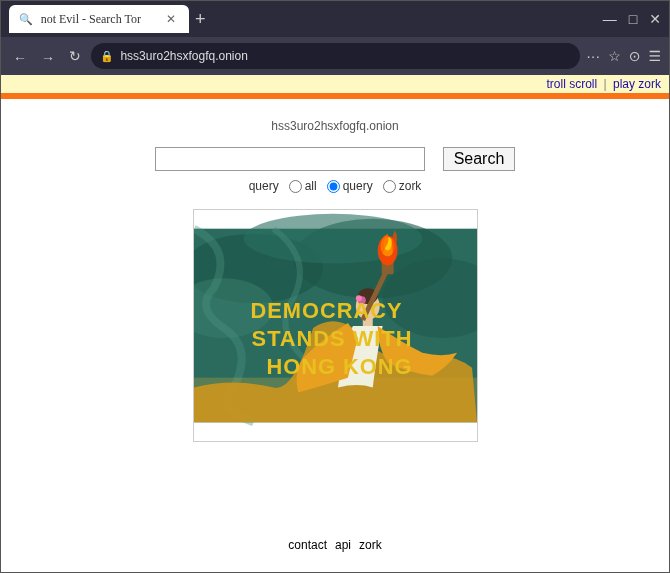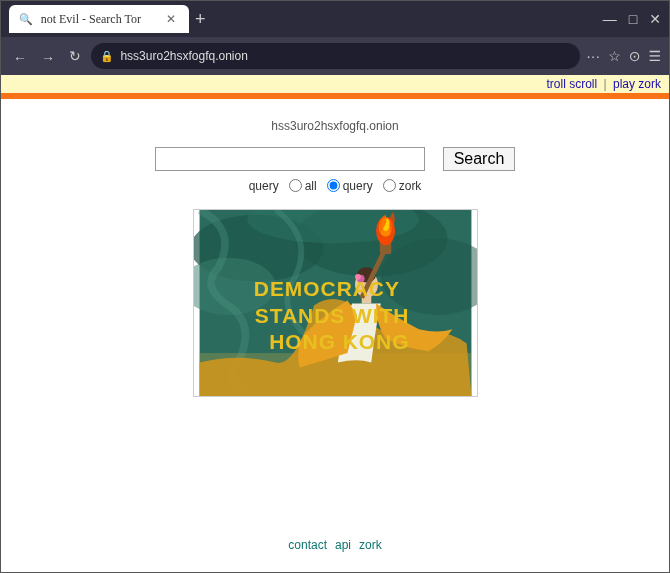--- a/index.html
+++ b/index.html
@@ -36,29 +36,29 @@
     .page-content { background: #fff; flex: 1; display: flex; flex-direction: column; align-items: center; padding: 20px; overflow: hidden; }
 
     .site-title { font-size: 20px; font-weight: bold; color: #000; margin-bottom: 2px; text-align: center; }
     .site-subtitle { font-size: 12px; color: #555; text-align: center; margin-bottom: 14px; }
 
     .search-row { display: flex; align-items: center; gap: 6px; margin-bottom: 8px; }
     .search-input { width: 270px; height: 24px; border: 1px solid #999; padding: 2px 4px; font-size: 13px; }
     .search-btn { height: 24px; padding: 0 10px; background: #f5f5f5; border: 1px solid #999; font-size: 16px; cursor: pointer; margin-left: 12px; }
 
     .filter-row { display: flex; align-items: center; gap: 10px; font-size: 12px; color: #333; margin-bottom: 16px; }
-    .filter-row label { display: flex; align-items: flex-start; gap: 3px; cursor: pointer; }
+    .filter-row label { display: flex; align-items: center; gap: 3px; cursor: pointer; }
     .filter-row input[type=radio] { cursor: pointer; }
 
     
-    .poster-container { width: 285px; height: 188px; position: relative; overflow: hidden; border: 1px solid #ccc; }
+    .poster-container { width: 285px; height: 233px; position: relative; overflow: hidden; border: 1px solid #ccc; }
     .poster-svg { width: 100%; height: 100%; }
 
     .footer-links { margin-top: auto; padding-top: 20px; font-size: 12px; color: #1a0dab; display: flex; gap: 8px; }
-    .footer-links a { color: #0f766e; text-decoration: none; }
+    .footer-links a { color: #000000; text-decoration: none; }
   </style>
 </head>
 <body>
 
 <div class="browser-window">
 
   <div class="title-bar">
     <div class="tab">
       <span style="font-size:11px;">🔍</span>
       <span class="tab-title">not Evil - Search Tor</span>

